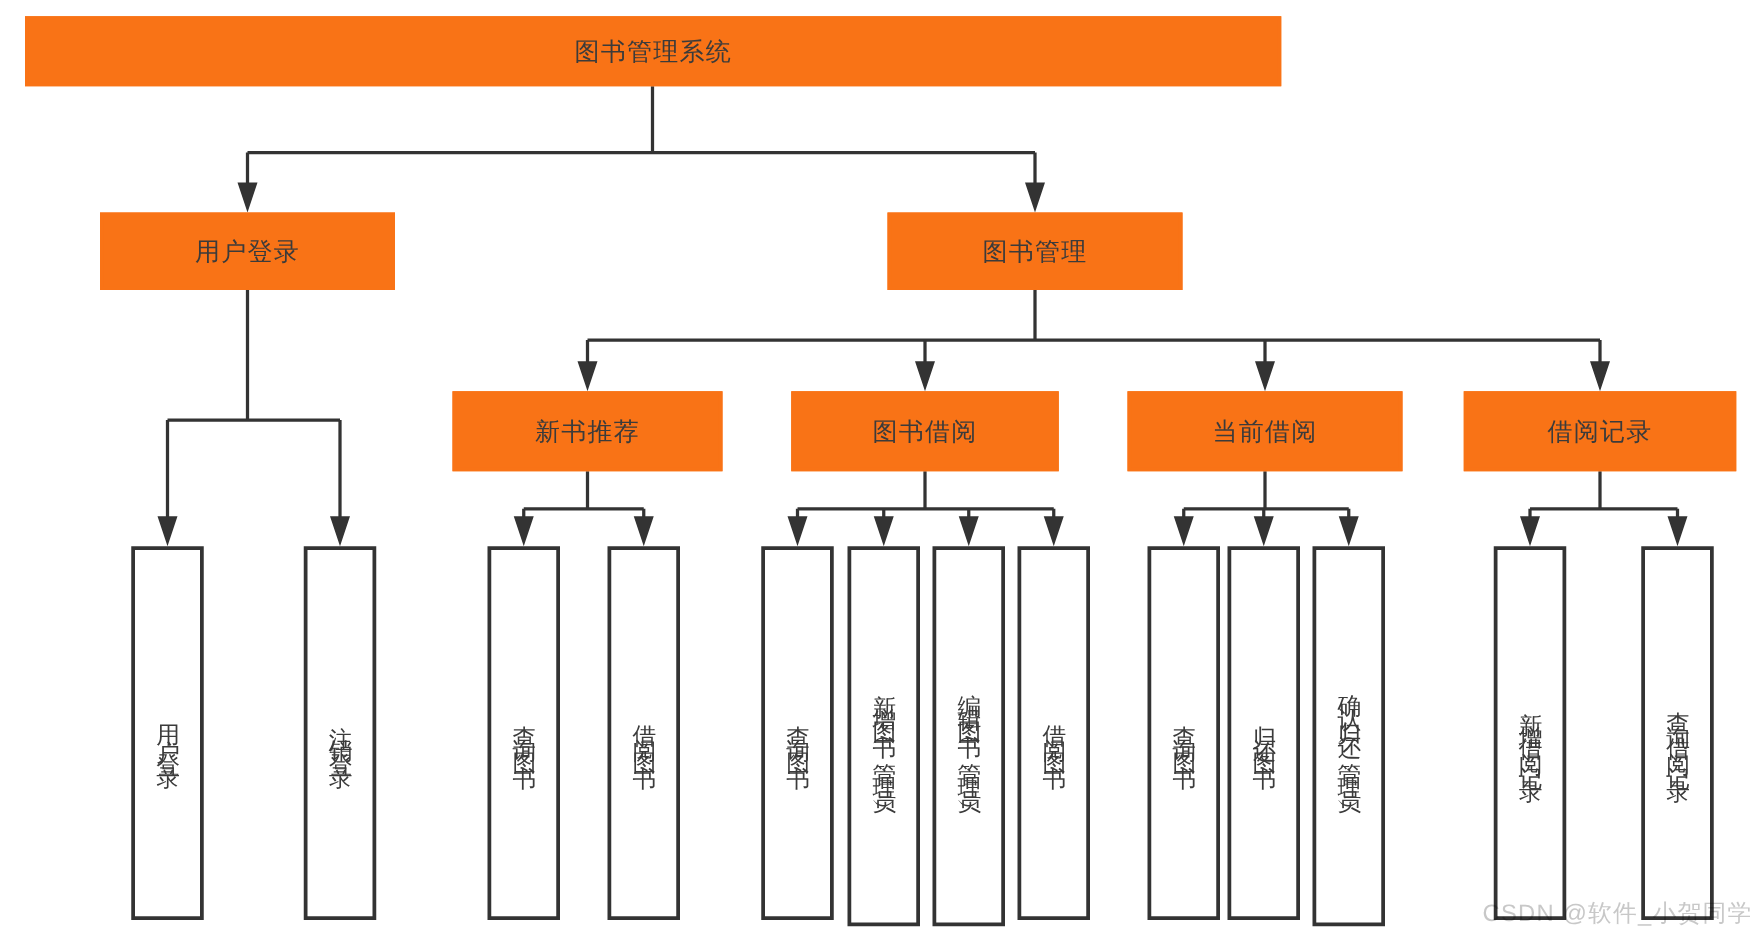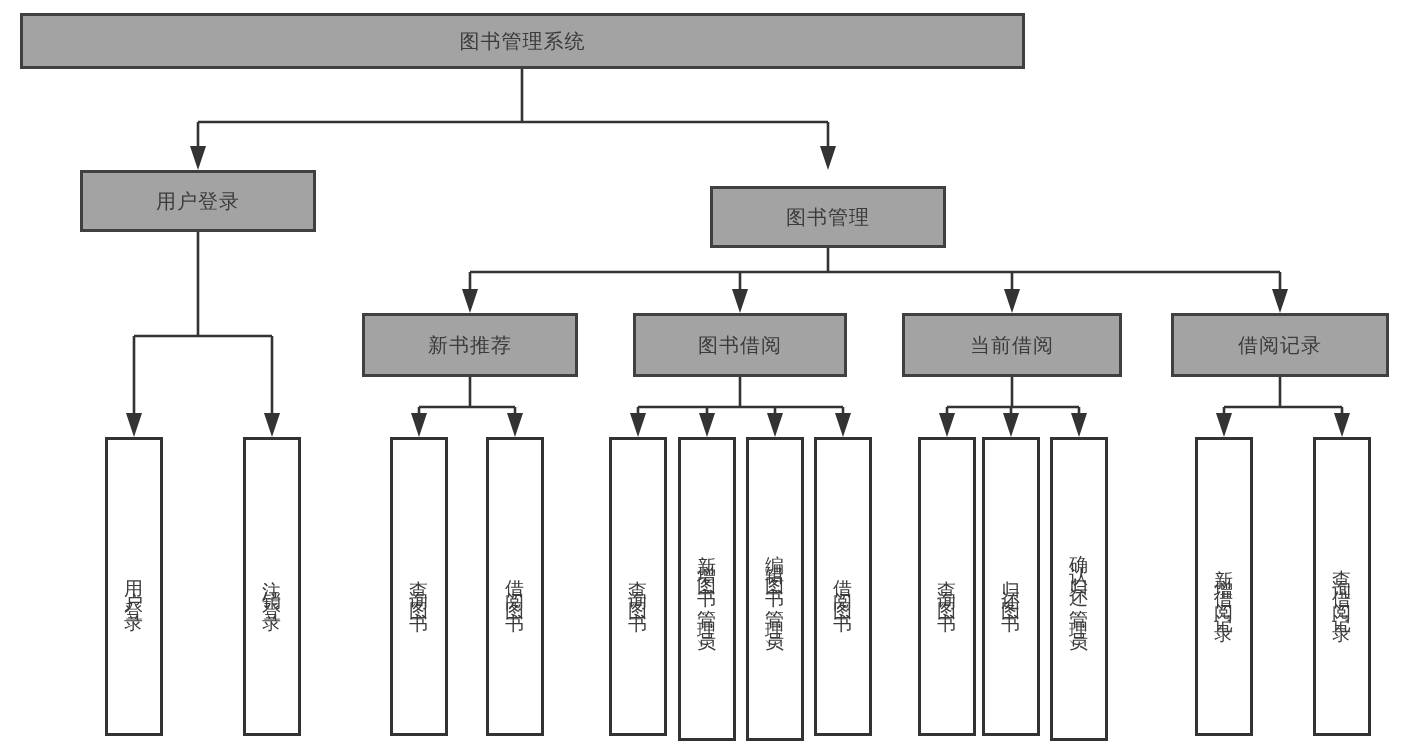--- a/index.html
+++ b/index.html
@@ -7,22 +7,22 @@
     position:relative;
     width:1405px;height:747px;
     background:#ffffff;
     overflow:hidden;
     font-family:"Liberation Sans",sans-serif;
   }
   #connectors{position:absolute;left:0;top:0;z-index:0;}
   .box{
     position:absolute;
     box-sizing:border-box;
-    background:#a3a3a3;
-    border:3px solid #404040;
+    background:#f97316;
+    border:3px solid #f97316;
     display:flex;align-items:center;justify-content:center;
     color:#3b3b3b;
     font-size:20px;
     letter-spacing:1px;
     z-index:1;
     text-align:center;
   }
   .vbox{
     position:absolute;
     box-sizing:border-box;
@@ -45,21 +45,21 @@
     left:1186px;top:718px;
     font-size:19px;
     color:#c8c8c8;
     letter-spacing:1px;
     white-space:nowrap;
     mix-blend-mode:multiply;
   }
   
   #n-root{left:20px;top:13px;width:1005px;height:56px;}
   #n-user-login{left:80px;top:170px;width:236px;height:62px;}
-  #n-book-mgmt{left:710px;top:170px;width:236px;height:62px;margin-top:16px;}
+  #n-book-mgmt{left:710px;top:170px;width:236px;height:62px;}
   #n-new-books{left:362px;top:313px;width:216px;height:64px;font-family:Liberation Serif, serif;}
   #n-book-borrow{left:633px;top:313px;width:214px;height:64px;text-align:right;}
   #n-current-borrow{left:902px;top:313px;width:220px;height:64px;}
   #n-borrow-records{left:1171px;top:313px;width:218px;height:64px;}
   
   #l-ul-0{left:105px;} #l-ul-1{left:243px;}
   #l-nb-0{left:390px;} #l-nb-1{left:486px;}
   #l-bb-0{left:609px;} #l-bb-1{left:678px;} #l-bb-2{left:746px;} #l-bb-3{left:814px;}
   #l-cb-0{left:918px;} #l-cb-1{left:982px;} #l-cb-2{left:1050px;}
   #l-br-0{left:1195px;} #l-br-1{left:1313px;}
@@ -122,13 +122,14 @@
   <div class="vbox tall" id="l-bb-2">编辑图书（管理员）</div>
   <div class="vbox" id="l-bb-3">借阅图书</div>
 
   <div class="vbox" id="l-cb-0">查询图书</div>
   <div class="vbox" id="l-cb-1">归还图书</div>
   <div class="vbox tall" id="l-cb-2">确认归还（管理员）</div>
 
   <div class="vbox" id="l-br-0">新增借阅记录</div>
   <div class="vbox" id="l-br-1">查询借阅记录</div>
 
+  <div id="watermark">CSDN @软件_小贺同学</div>
 </div>
 
 </body></html>

